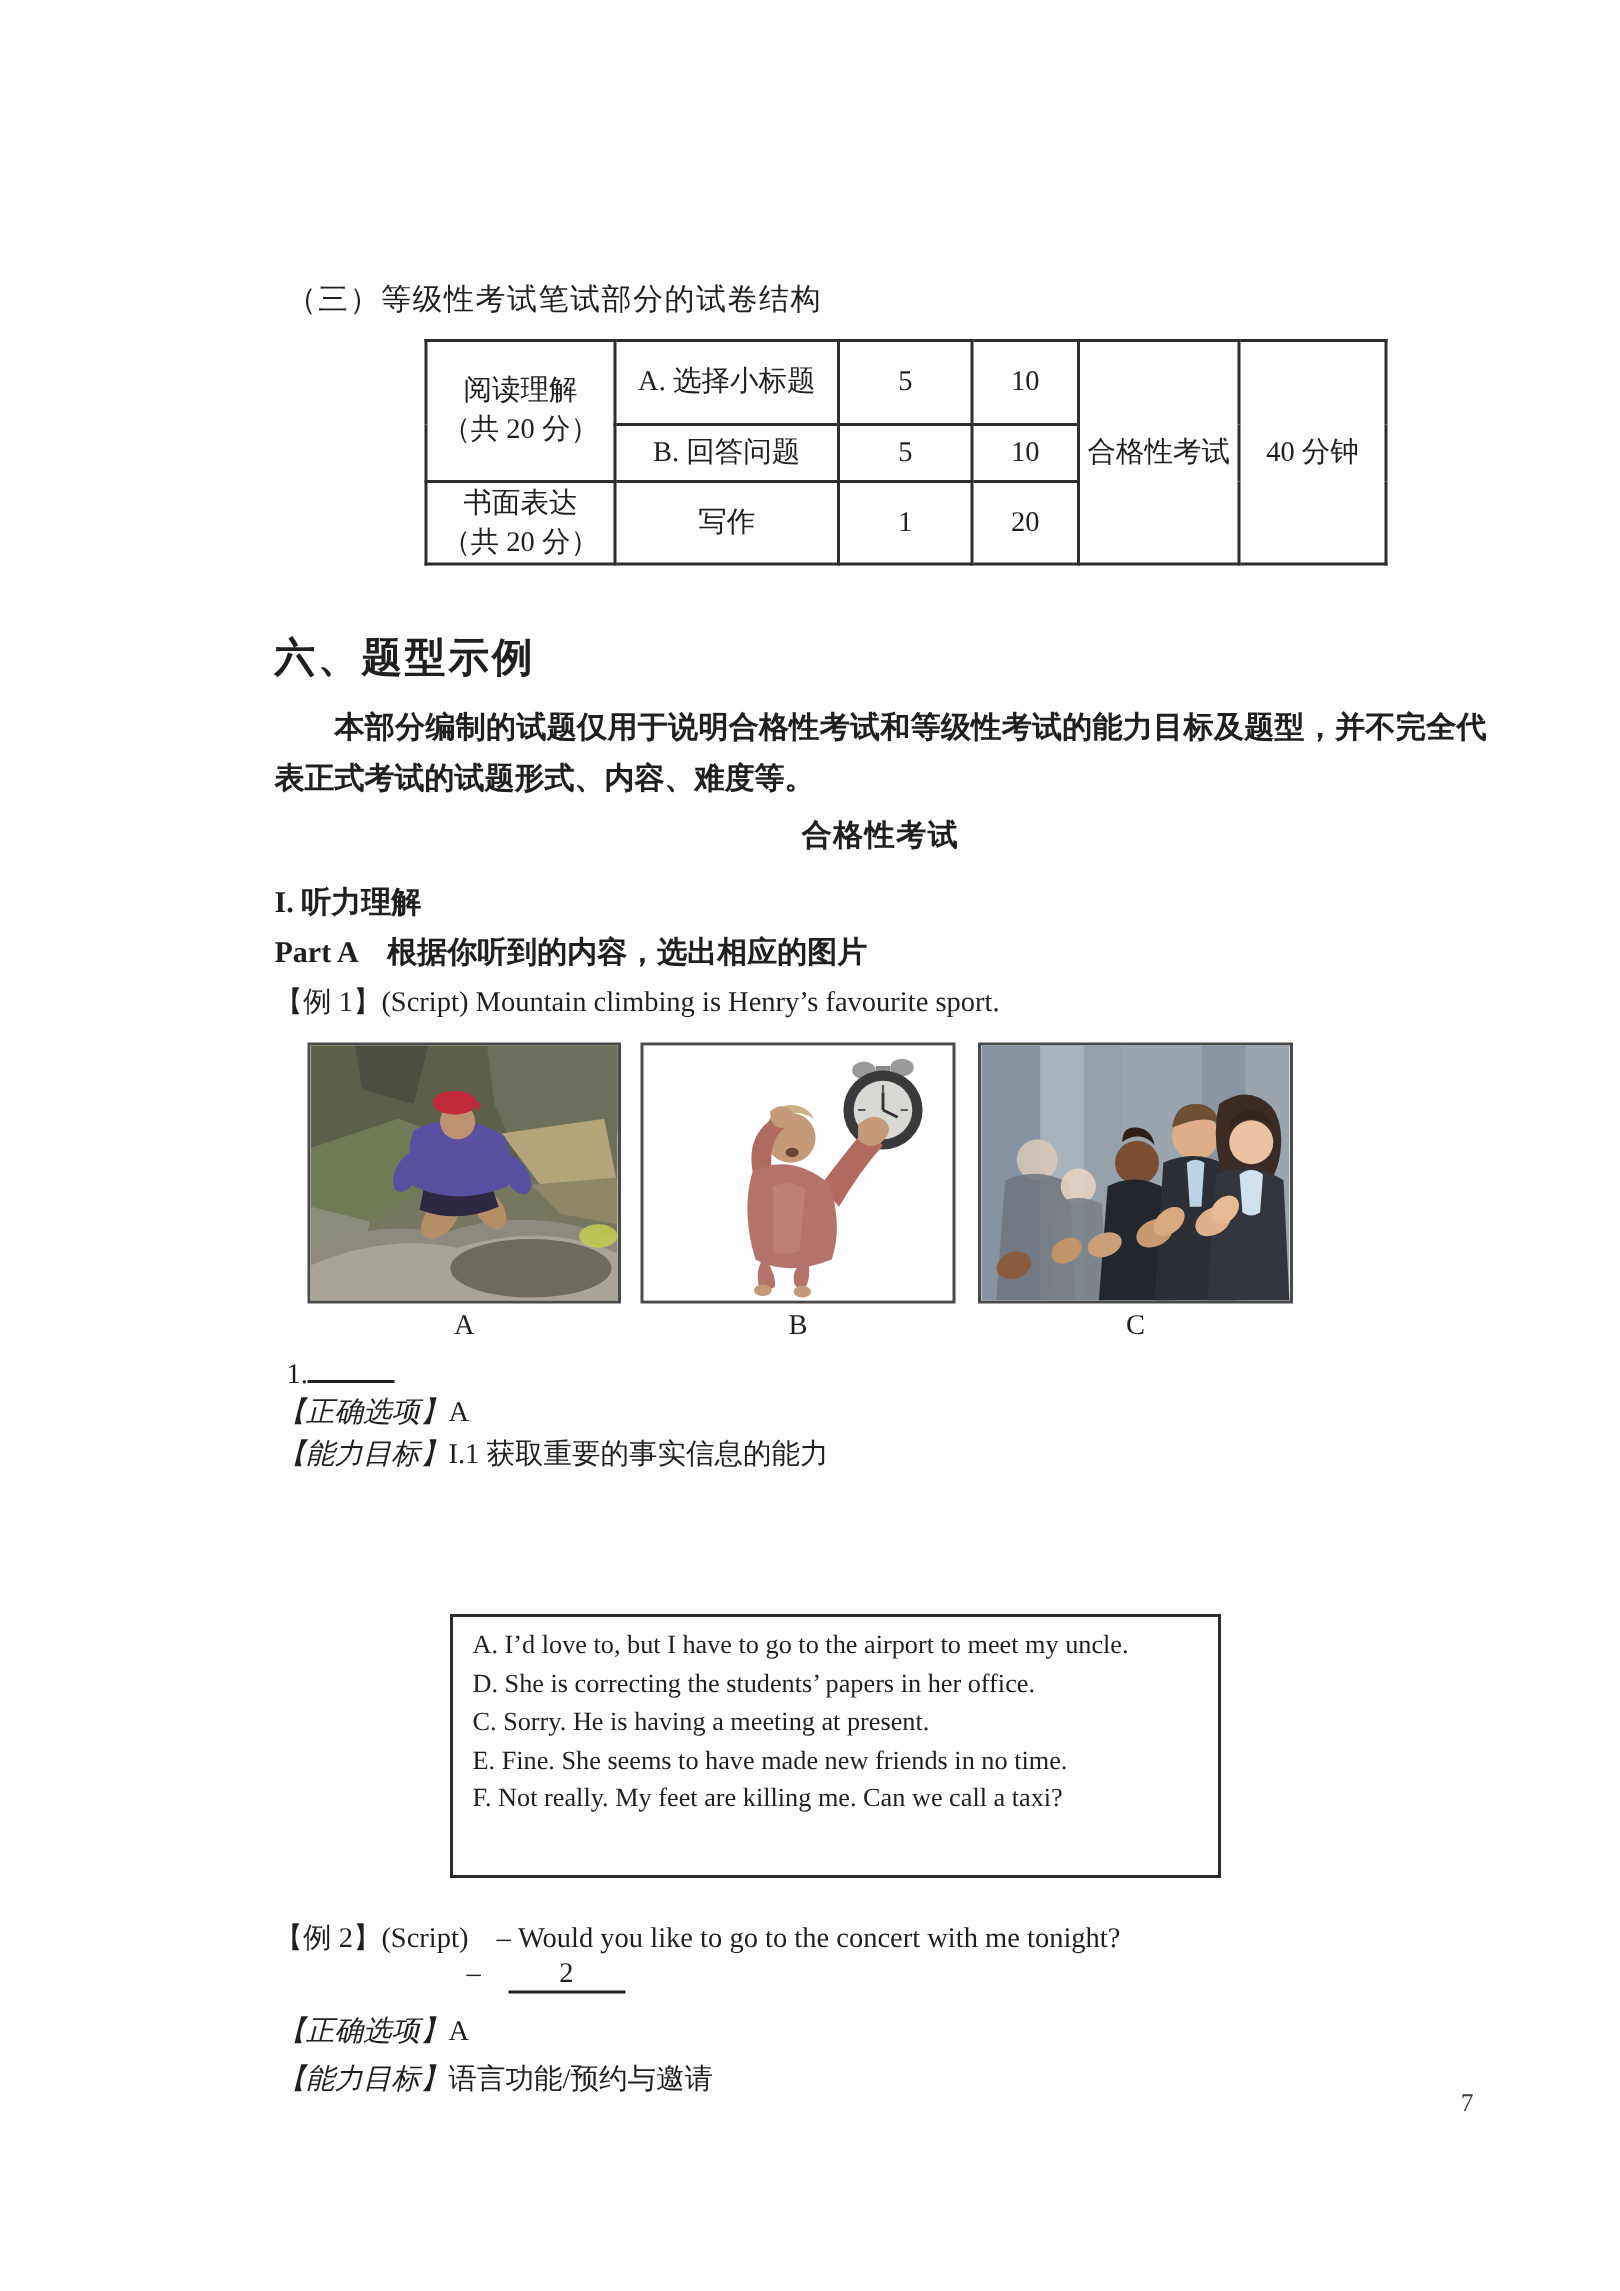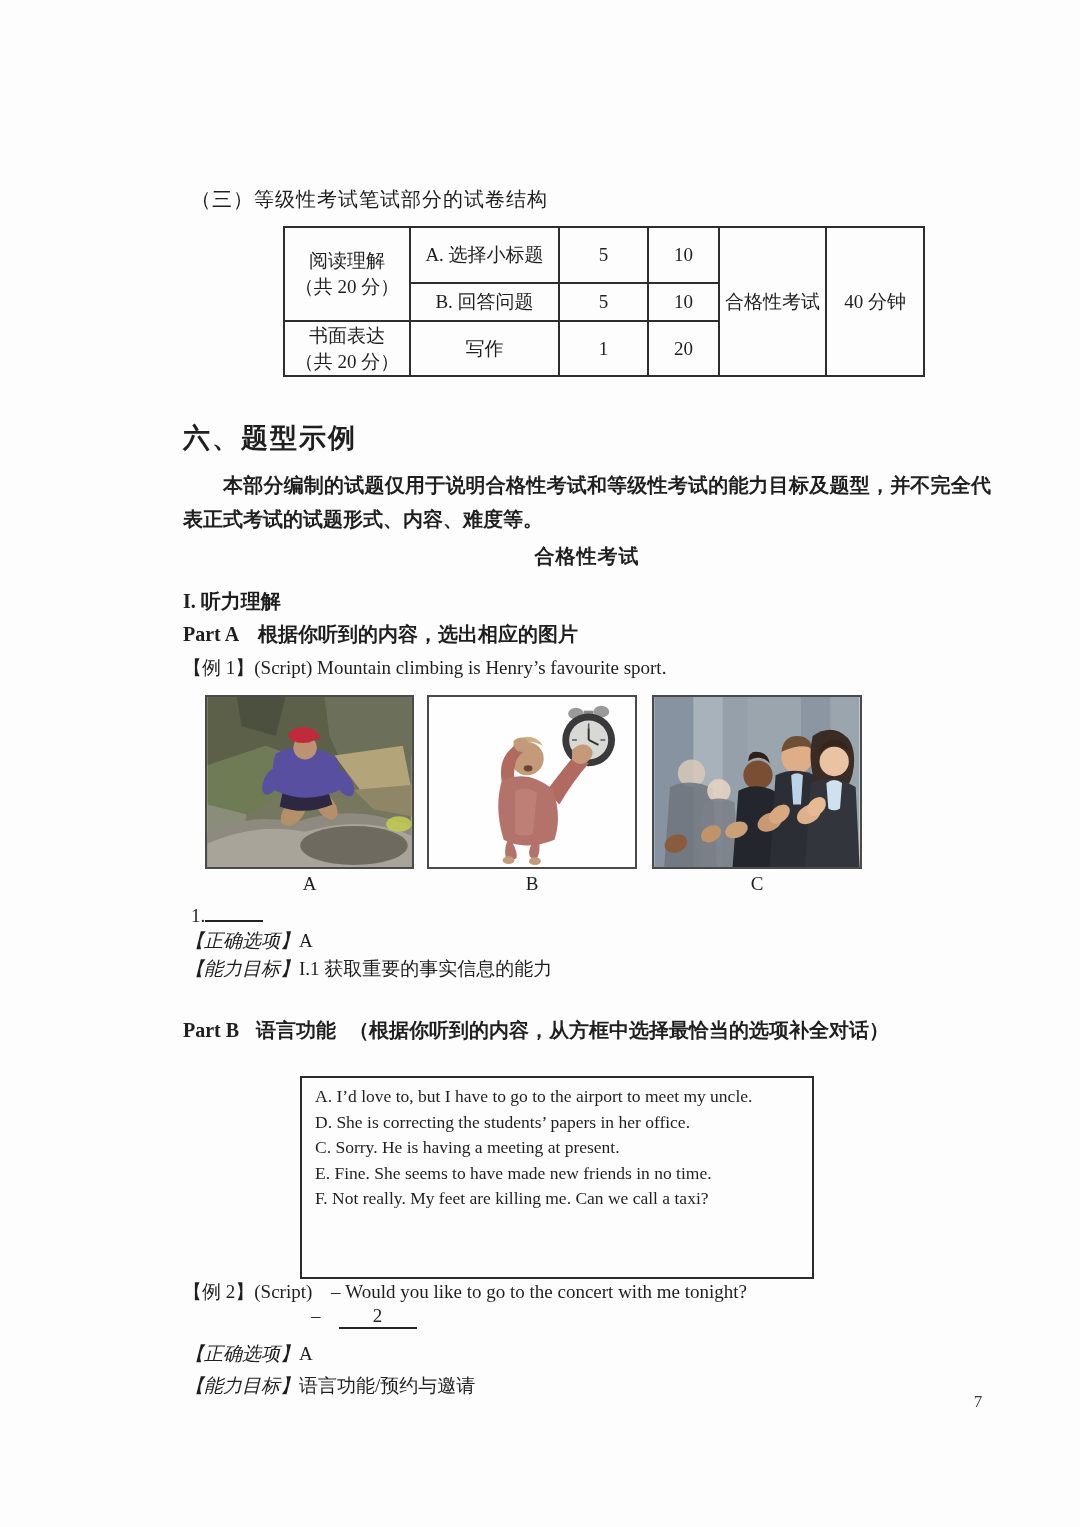--- a/index.html
+++ b/index.html
@@ -40,21 +40,21 @@
   .cap{font-size:19px;margin-top:4px;}
   .gapA{width:13px;} .gapB{width:15px;}
 
   .blank1{left:163px;top:901px;font-size:19px;}
   .uline{display:inline-block;width:58px;height:1em;border-bottom:2px solid #222;vertical-align:baseline;}
   .ans1{left:157px;top:928px;font-size:19px;}
   .obj1{left:157px;top:956px;font-size:19px;}
 
   .partb{left:155px;top:1017px;font-size:20px;}
 
-  .optbox{left:272px;top:1076px;width:514px;height:203px;border:2px solid #2b2b2b;
+  .optbox{left:272px;top:1076px;width:514px;height:176px;border:2px solid #2b2b2b;
           box-sizing:border-box;padding:6px 0 0 13px;}
   .optbox div{font-size:17.5px;line-height:25.5px;white-space:nowrap;}
 
   .ex2a{left:155px;top:1279px;font-size:19px;}
   .ex2b{left:283px;top:1305px;font-size:19px;}
   .uline2{display:inline-block;width:78px;text-align:center;border-bottom:2px solid #222;margin-left:18px;}
   .ans2{left:157px;top:1341px;font-size:19px;}
   .obj2{left:157px;top:1373px;font-size:19px;}
   .pageno{left:930px;top:1392px;width:40px;text-align:center;font-size:17px;color:#3a3a3a;}
 </style>
@@ -227,25 +227,20 @@
     <span>1.</span><span class="uline"></span>
   </div>
 
   <div class="abs ans1">
     <span class="kai">【正确选项】</span><span>A</span>
   </div>
   <div class="abs obj1">
     <span class="kai">【能力目标】</span><span>I.1 获取重要的事实信息的能力</span>
   </div>
 
-  <div class="abs partb">
-    <span class="serif b">Part B</span>
-    <span class="sans b" style="margin-left:12px;">语言功能</span>
-    <span class="sans b" style="margin-left:8px;">（根据你听到的内容，从方框中选择最恰当的选项补全对话）</span>
-  </div>
 
   <div class="abs optbox">
     <div>A. I’d love to, but I have to go to the airport to meet my uncle.</div>
     <div>D. She is correcting the students’ papers in her office.</div>
     <div>C. Sorry. He is having a meeting at present.</div>
     <div>E. Fine. She seems to have made new friends in no time.</div>
     <div>F. Not really. My feet are killing me. Can we call a taxi?</div>
   </div>
 
   <div class="abs ex2a">

